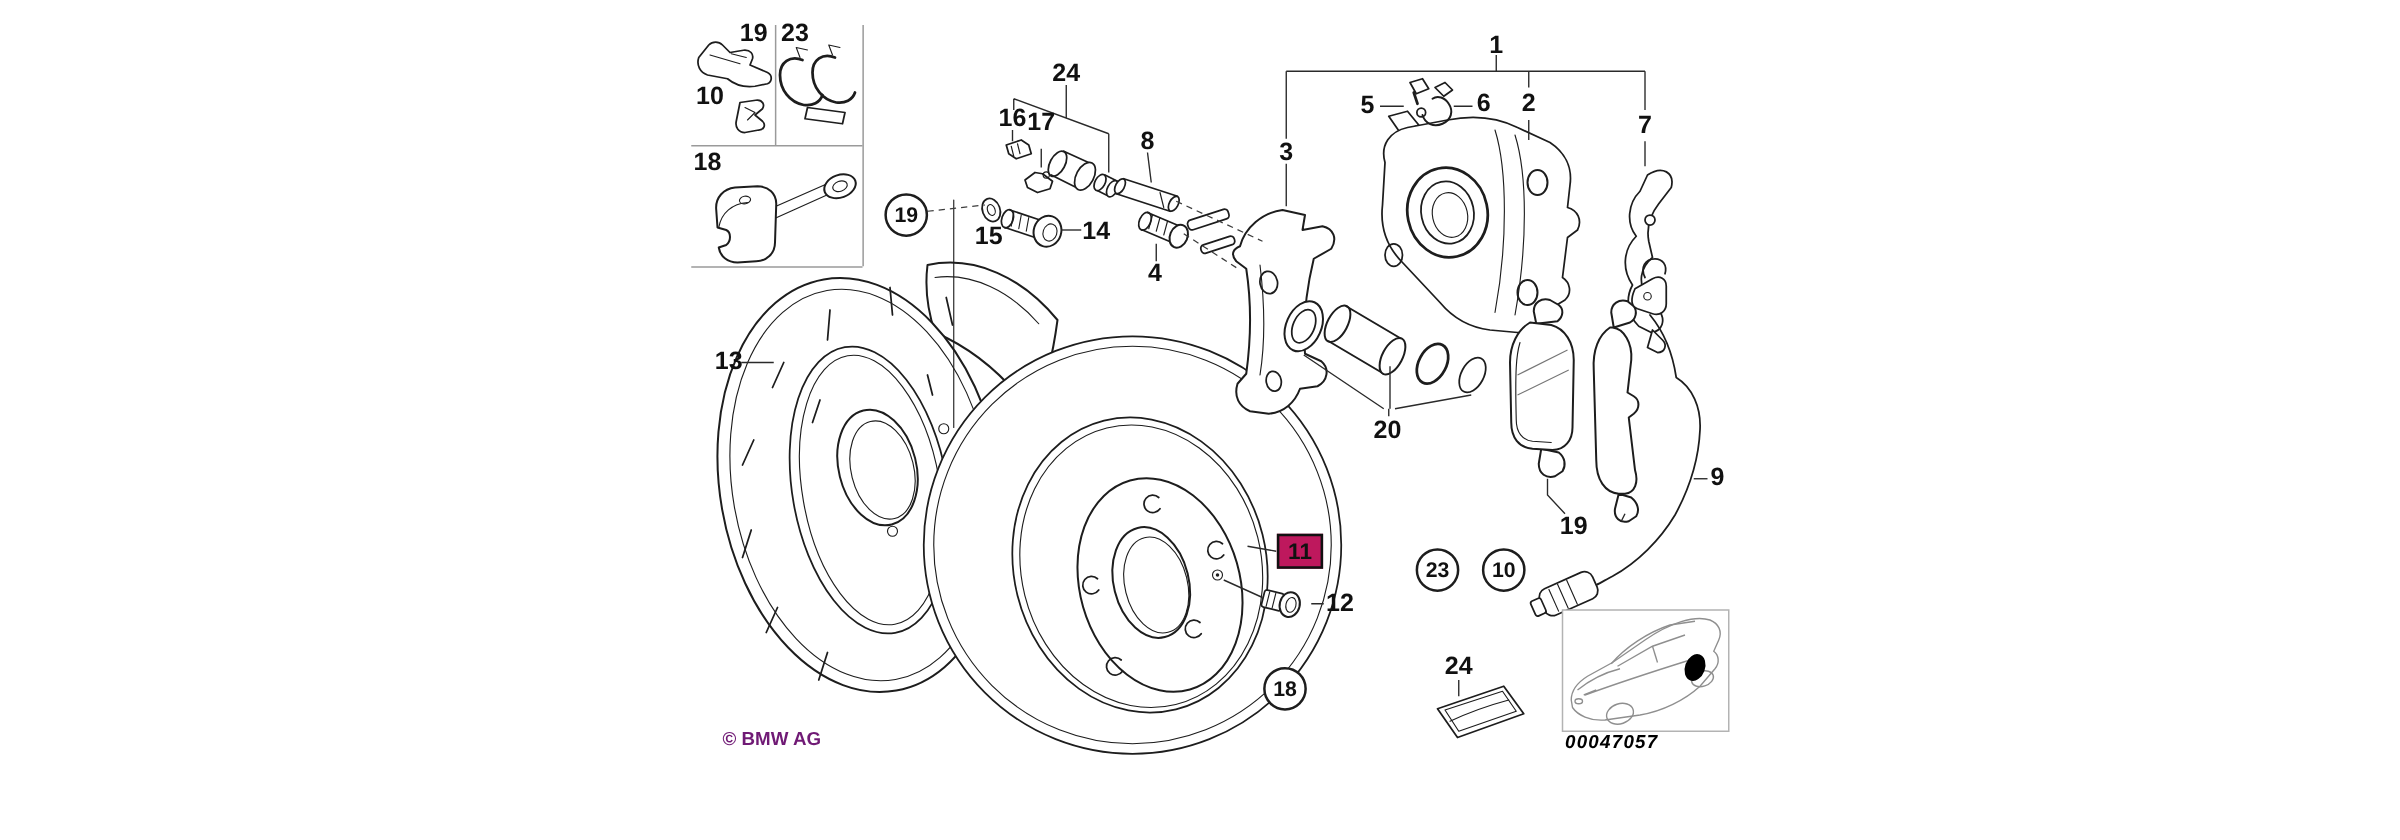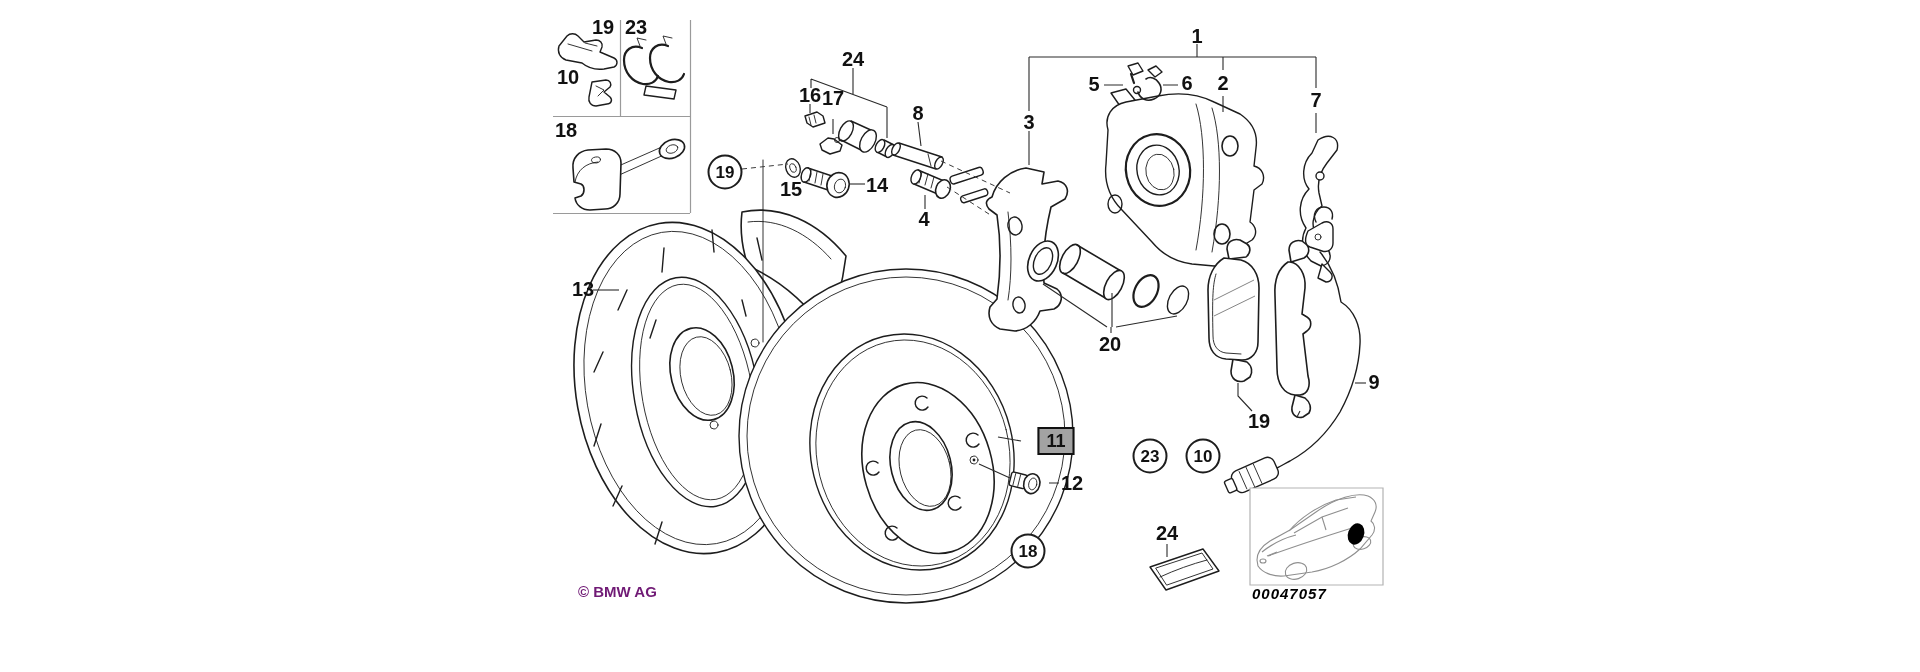--- a/index.html
+++ b/index.html
@@ -13,21 +13,21 @@
   .m{stroke-width:1.6;}
   .k{stroke-width:2.2;}
   .ld{stroke:#2a2a2a;stroke-width:1.1;fill:none;}
   .dash{stroke:#3c3c3c;stroke-width:1;fill:none;stroke-dasharray:5 4;}
   .gray{stroke:#8f8f8f;fill:none;stroke-width:1.1;}
   .divider{stroke:#9a9a9a;stroke-width:1.2;fill:none;}
   .co{position:absolute;transform:translate(-50%,-50%);font-weight:bold;font-size:20px;
       color:#111;white-space:nowrap;line-height:1;}
   .circ{width:31px;height:31px;border:2px solid #1d1d1d;border-radius:50%;
         display:flex;align-items:center;justify-content:center;font-size:17px;background:#fff;}
-  .box{border:2.5px solid #111;padding:3px 7px;font-size:18px;background:#a3a3a3;margin-left:16px;}
+  .box{border:2.5px solid #111;padding:3px 7px;font-size:18px;background:#be185d;}
   .copyright{position:absolute;left:578px;top:583px;font-size:15px;font-weight:bold;color:#701a75;}
   .diagram-number{position:absolute;left:1252px;top:585px;font-size:15px;font-weight:600;
                   color:#000000;letter-spacing:1px;font-style:italic;}
 </style>
 </head>
 <body>
 
 <div id="canvas">
 
   <svg id="art" viewBox="0 0 1920 672">

